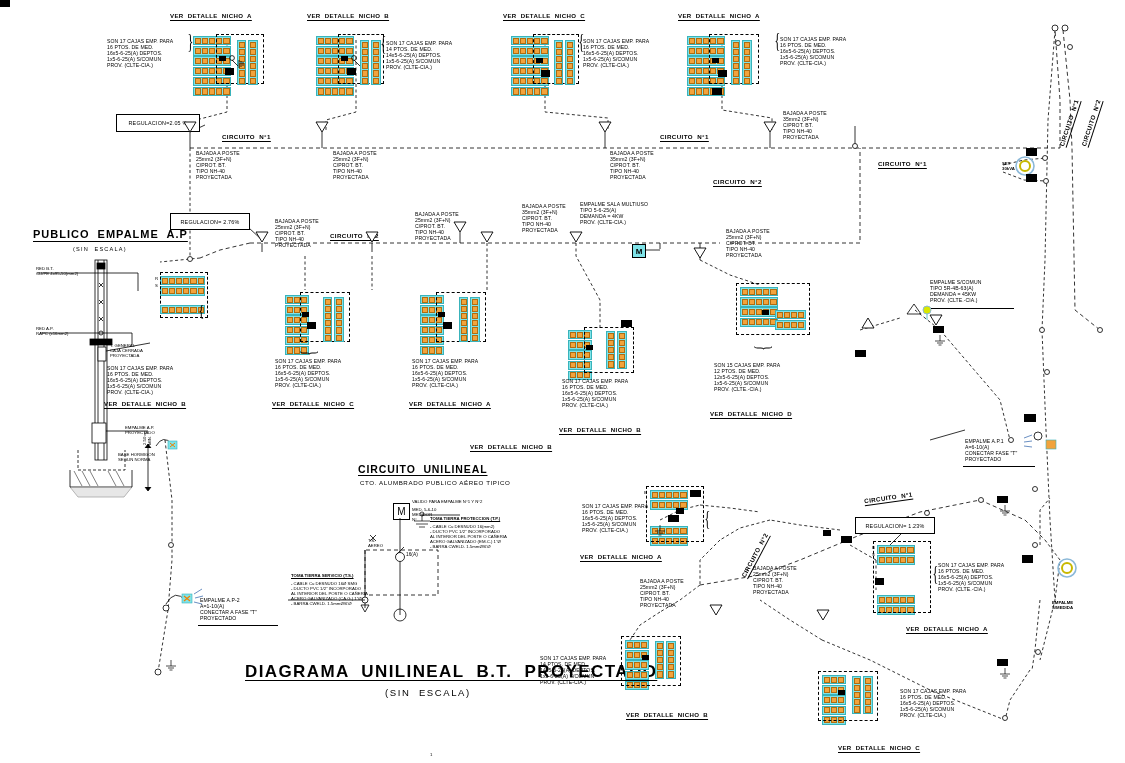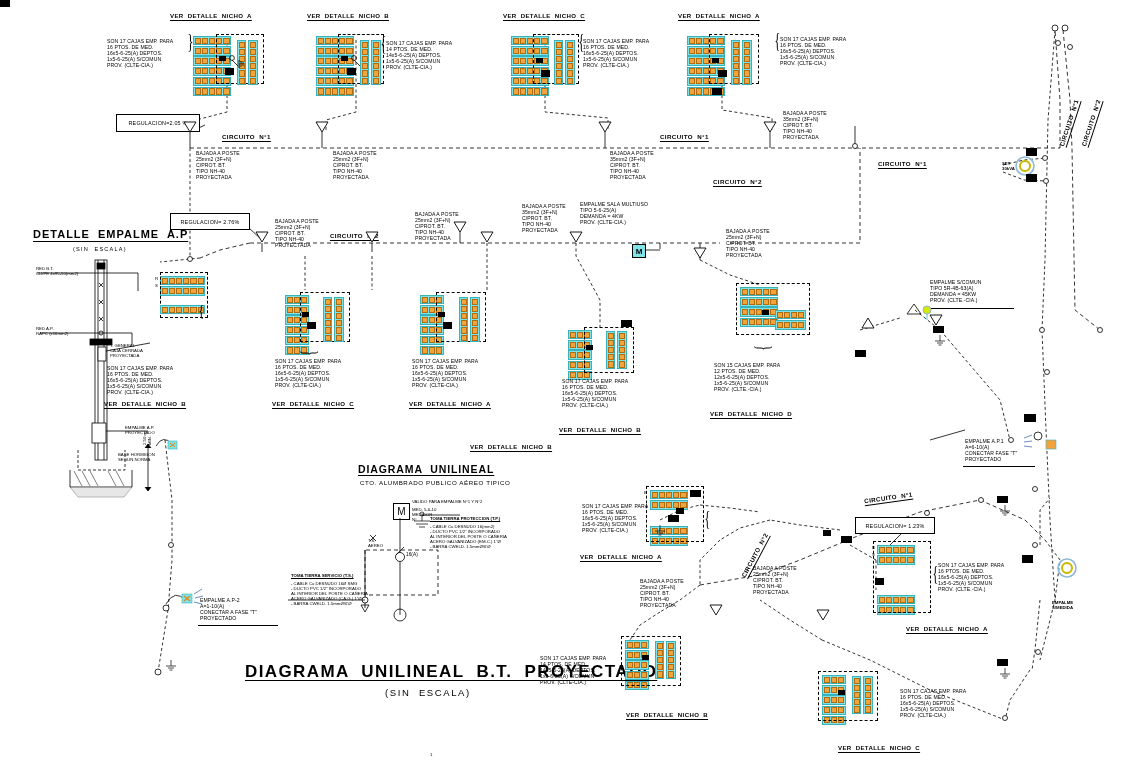--- a/index.html
+++ b/index.html
@@ -529,21 +529,21 @@
 PROYECTADO</div>
   <div class="ulbar" style="left:963px;top:466px;width:72px;"></div>
   <div class="txt note" style="left:200px;top:597px;">EMPALME A.P-2
 A=1-10(A)
 CONECTAR A FASE "T"
 PROYECTADO</div>
   <div class="ulbar" style="left:198px;top:625px;width:80px;"></div>
 
   <div style="position:absolute;left:632px;top:244px;width:12px;height:12px;border:1.2px solid #000;background:#7fe3e8;font-size:8px;display:flex;align-items:center;justify-content:center;font-weight:bold;">M</div>
 
-  <div class="txt ttl-det" style="left:33px;top:228px;">DETALLE  EMPALME  A.P</div>
+  <div class="txt ttl-det" style="left:33px;top:228px;">PUBLICO  EMPALME  A.P</div>
   <div class="txt ttl-det2" style="left:73px;top:246px;">(SIN  ESCALA)</div>
   <svg style="left:20px;top:255px;width:180px;height:210px;">
     <g stroke="#000" stroke-width="0.8" fill="none">
 
       <rect x="75" y="5" width="12" height="200" fill="#fff"></rect>
       <line x1="78" y1="5" x2="78" y2="205"></line>
       <line x1="84" y1="5" x2="84" y2="205"></line>
 
       <path d="M79,28 l4,4 M83,28 l-4,4 M79,45 l4,4 M83,45 l-4,4 M79,62 l4,4 M83,62 l-4,4"></path>
       <circle cx="81" cy="78" r="2"></circle>
@@ -865,21 +865,21 @@
   </div>
   <div class="brace" style="left:760px;top:335px;transform:rotate(90deg) scaleX(.5);">}</div>
   <div class="txt note" style="left:714px;top:362px;">SON 15 CAJAS EMP. PARA
 12 PTOS. DE MED.
 12x5-6-25(A) DEPTOS.
 1x5-6-25(A) S/COMUN
 PROV. (CLTE.-CIA.)</div>
   <div class="txt nicho-lbl" style="left:470px;top:443px;">VER  DETALLE  NICHO  B</div>
   <div class="txt nicho-lbl" style="left:710px;top:410px;">VER  DETALLE  NICHO  D</div>
 
-  <div class="txt ttl-mid" style="left:358px;top:463px;">DIAGRAMA  UNILINEAL</div>
+  <div class="txt ttl-mid" style="left:358px;top:463px;">CIRCUITO  UNILINEAL</div>
   <div class="txt ttl-mid2" style="left:360px;top:479px;">CTO. ALUMBRADO PUBLICO AÉREO TIPICO</div>
 
   <div style="position:absolute;left:393px;top:503px;width:15px;height:15px;border:1.2px solid #000;background:#fff;font-size:10px;display:flex;align-items:center;justify-content:center;">M</div>
   <svg style="left:330px;top:495px;width:230px;height:135px;">
     <g stroke="#000" stroke-width="0.8" fill="none">
       <line x1="70" y1="23" x2="70" y2="120"></line>
       <circle cx="70" cy="120" r="6"></circle>
 
       <path d="M35,55 L35,100 L108,100 L108,55 Z" stroke-dasharray="4,3"></path>
 

